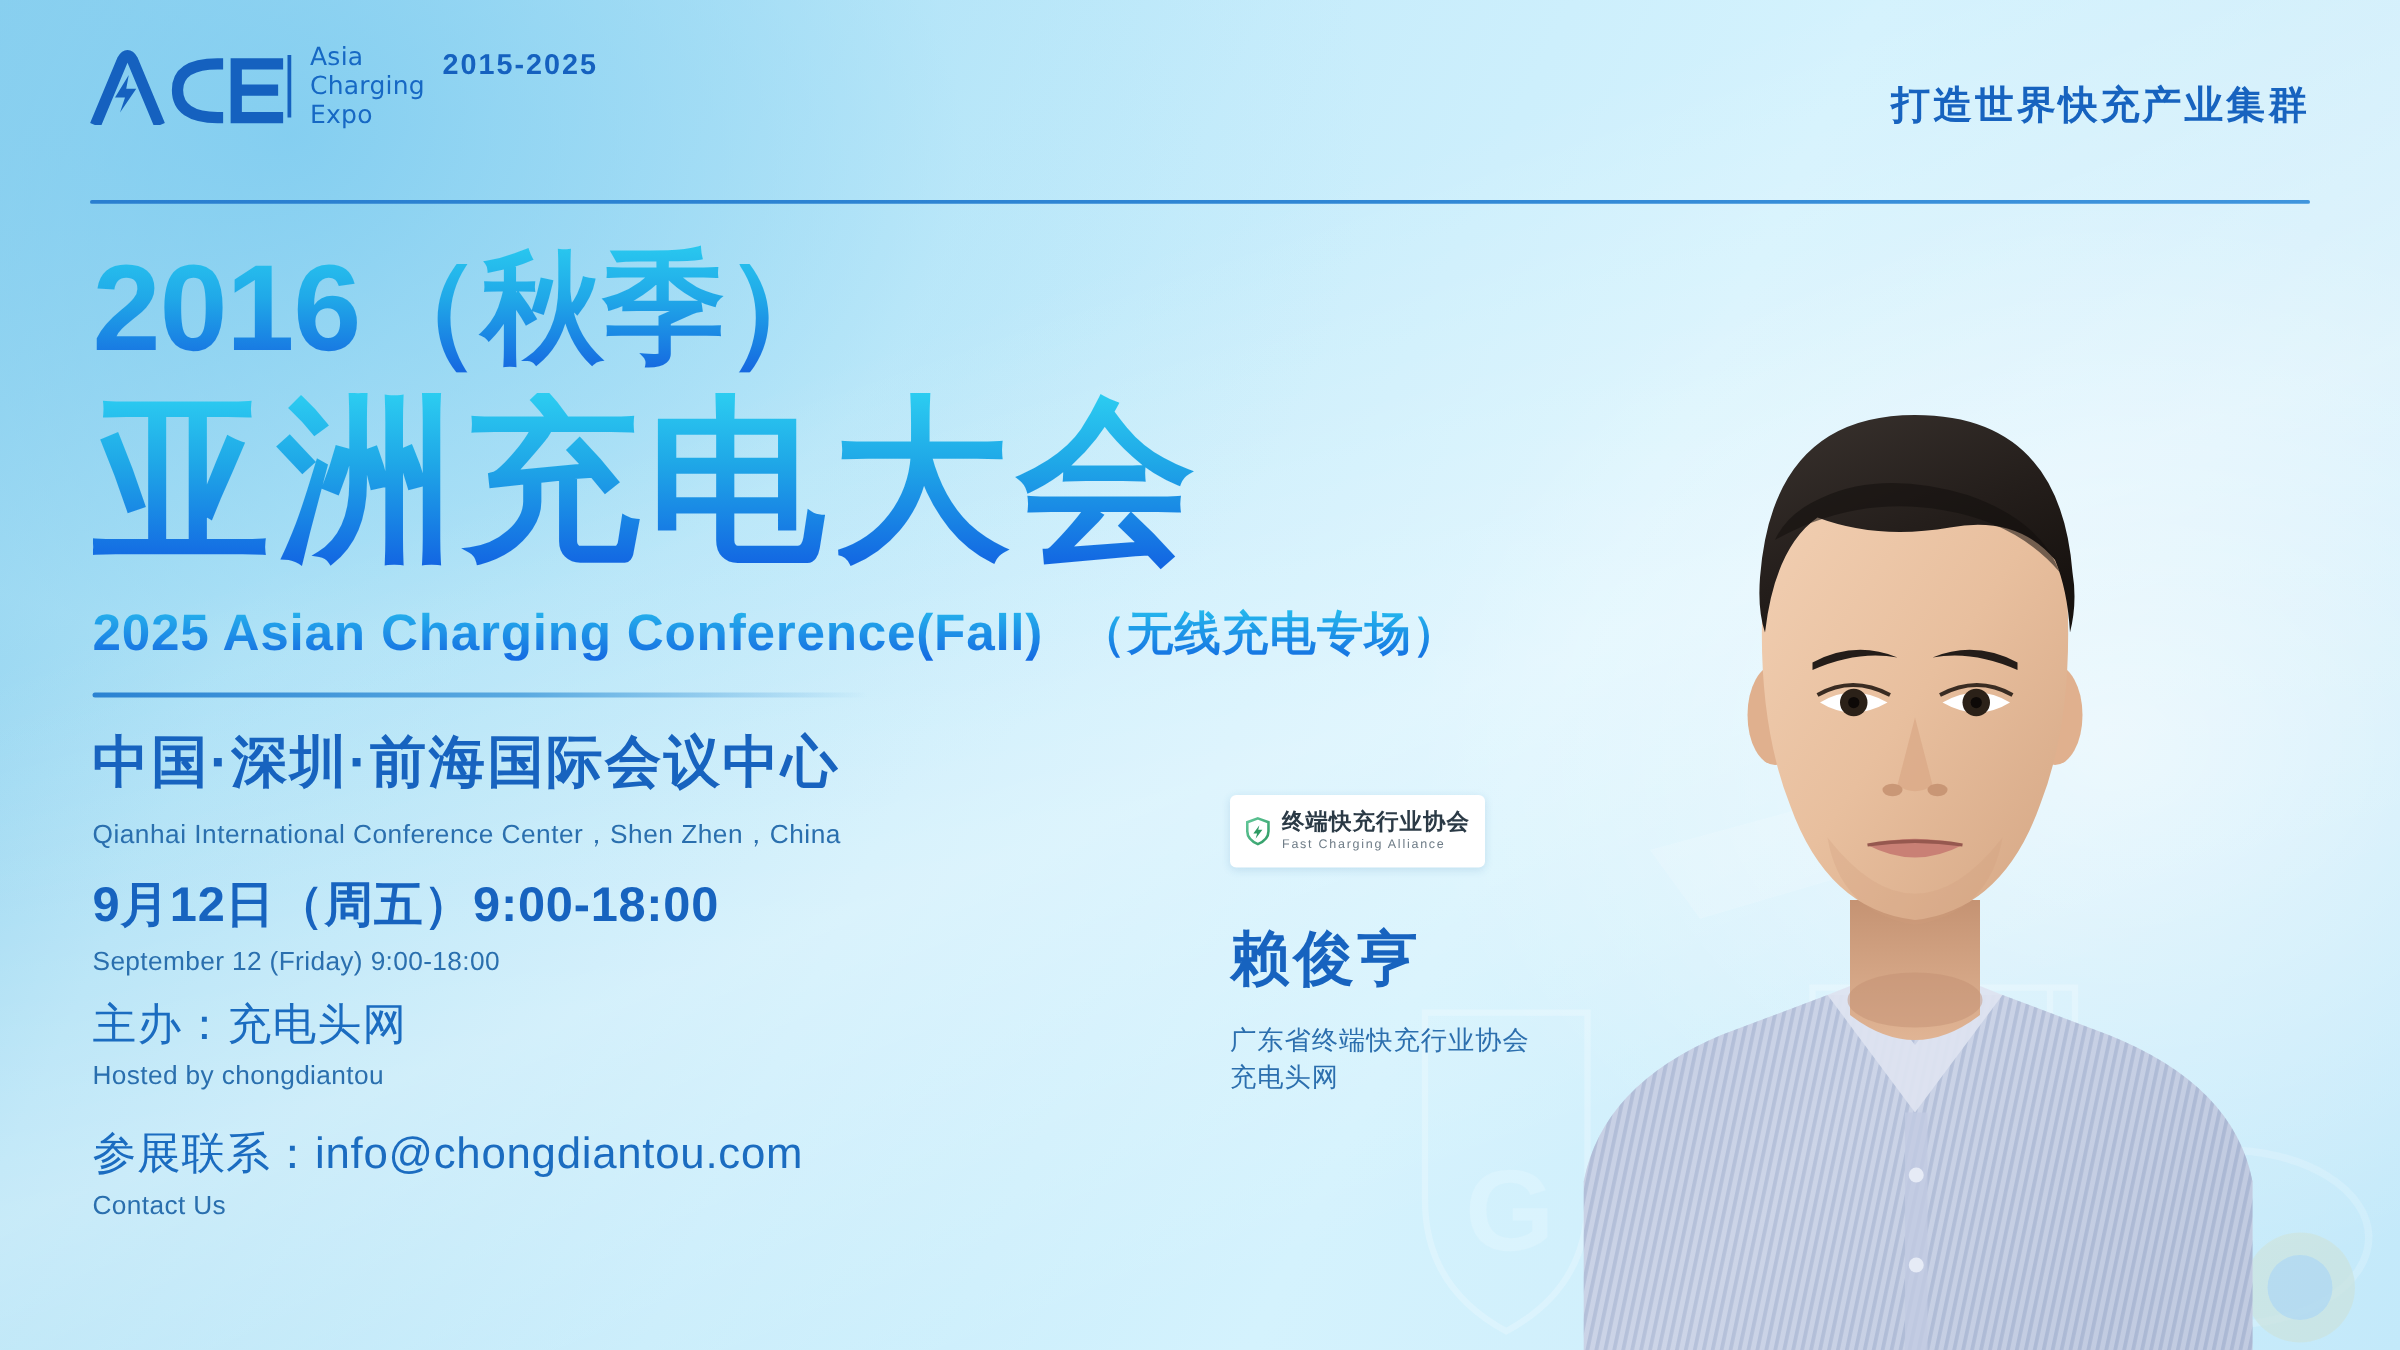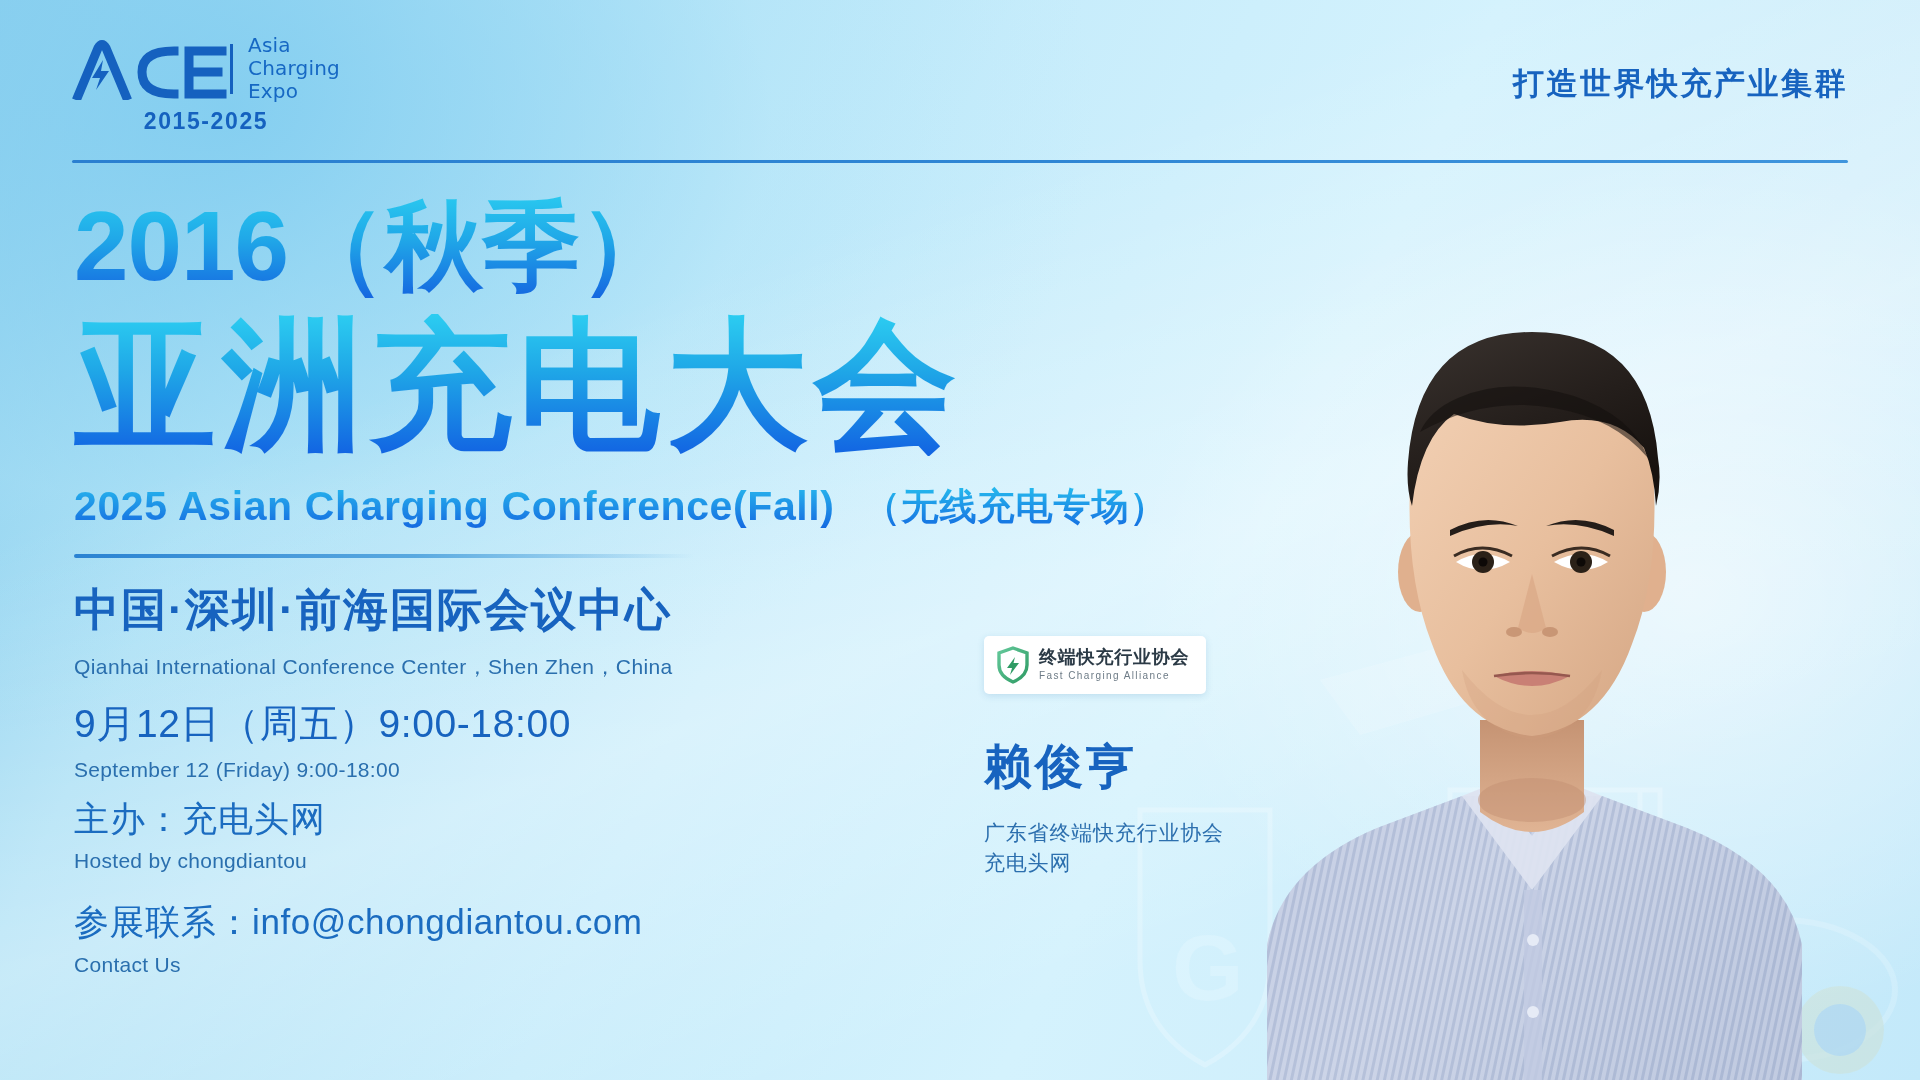--- a/index.html
+++ b/index.html
@@ -50,22 +50,22 @@
     position: absolute;
     left: 0; top: 0;
     width: 1920px;
     height: 170px;
   }
   .logo-block {
     position: absolute;
     left: 72px;
     top: 34px;
     display: flex;
-    flex-direction: column;
-    align-items: center;
+    align-items: flex-start;
+    gap: 14px;
   }
   .logo-row {
     display: flex;
     align-items: center;
     gap: 14px;
   }
   .logo-mark { display: block; }
   .logo-sub-words {
     display: flex;
     flex-direction: column;
@@ -189,21 +189,21 @@
     margin-top: 13px;
     color: #2a6fae;
     font-size: 21px;
     letter-spacing: 0.4px;
     white-space: nowrap;
   }
   .date-cn {
     margin-top: 16px;
     color: #1763bf;
     font-size: 39px;
-    font-weight: normal;
+    font-weight: bold;
     letter-spacing: 0.6px;
     white-space: nowrap;
   }
   .date-en {
     margin-top: 7px;
     color: #2a6fae;
     font-size: 21px;
     letter-spacing: 0.3px;
     white-space: nowrap;
   }
@@ -234,21 +234,21 @@
     font-size: 21px;
     letter-spacing: 0.3px;
     white-space: nowrap;
   }
 
   
   .assoc-badge {
     position: absolute;
     left: 984px;
     top: 636px;
-    width: 222px;
+    width: 204px;
     height: 58px;
     background: #ffffff;
     border-radius: 5px;
     display: flex;
     align-items: center;
     gap: 9px;
     padding: 0 12px;
     box-sizing: border-box;
     box-shadow: 0 2px 7px rgba(40,110,170,0.16);
   }

